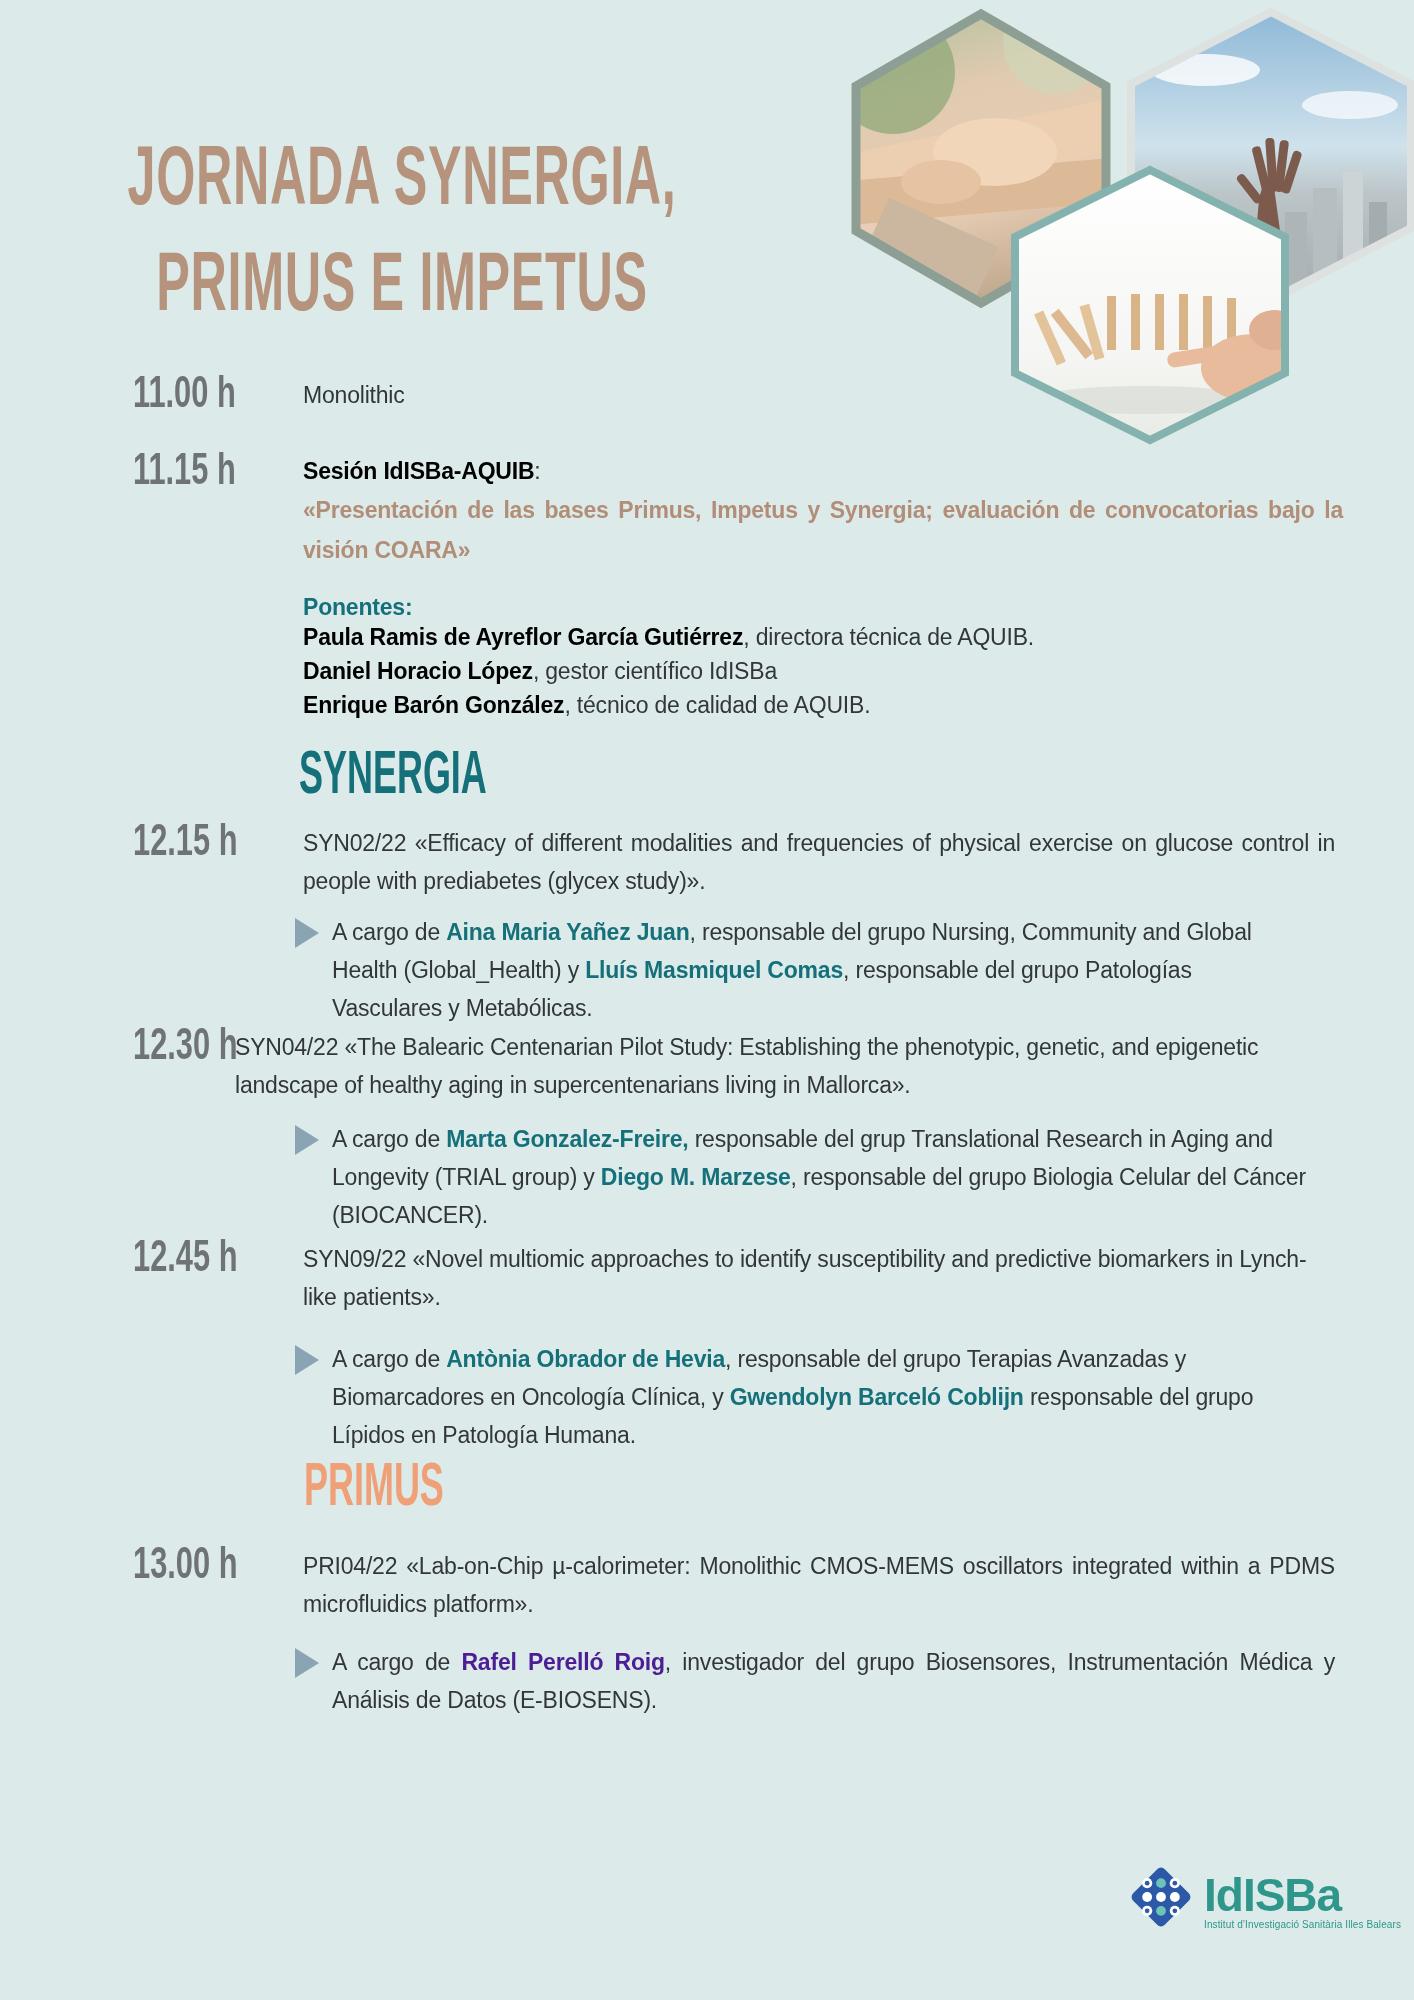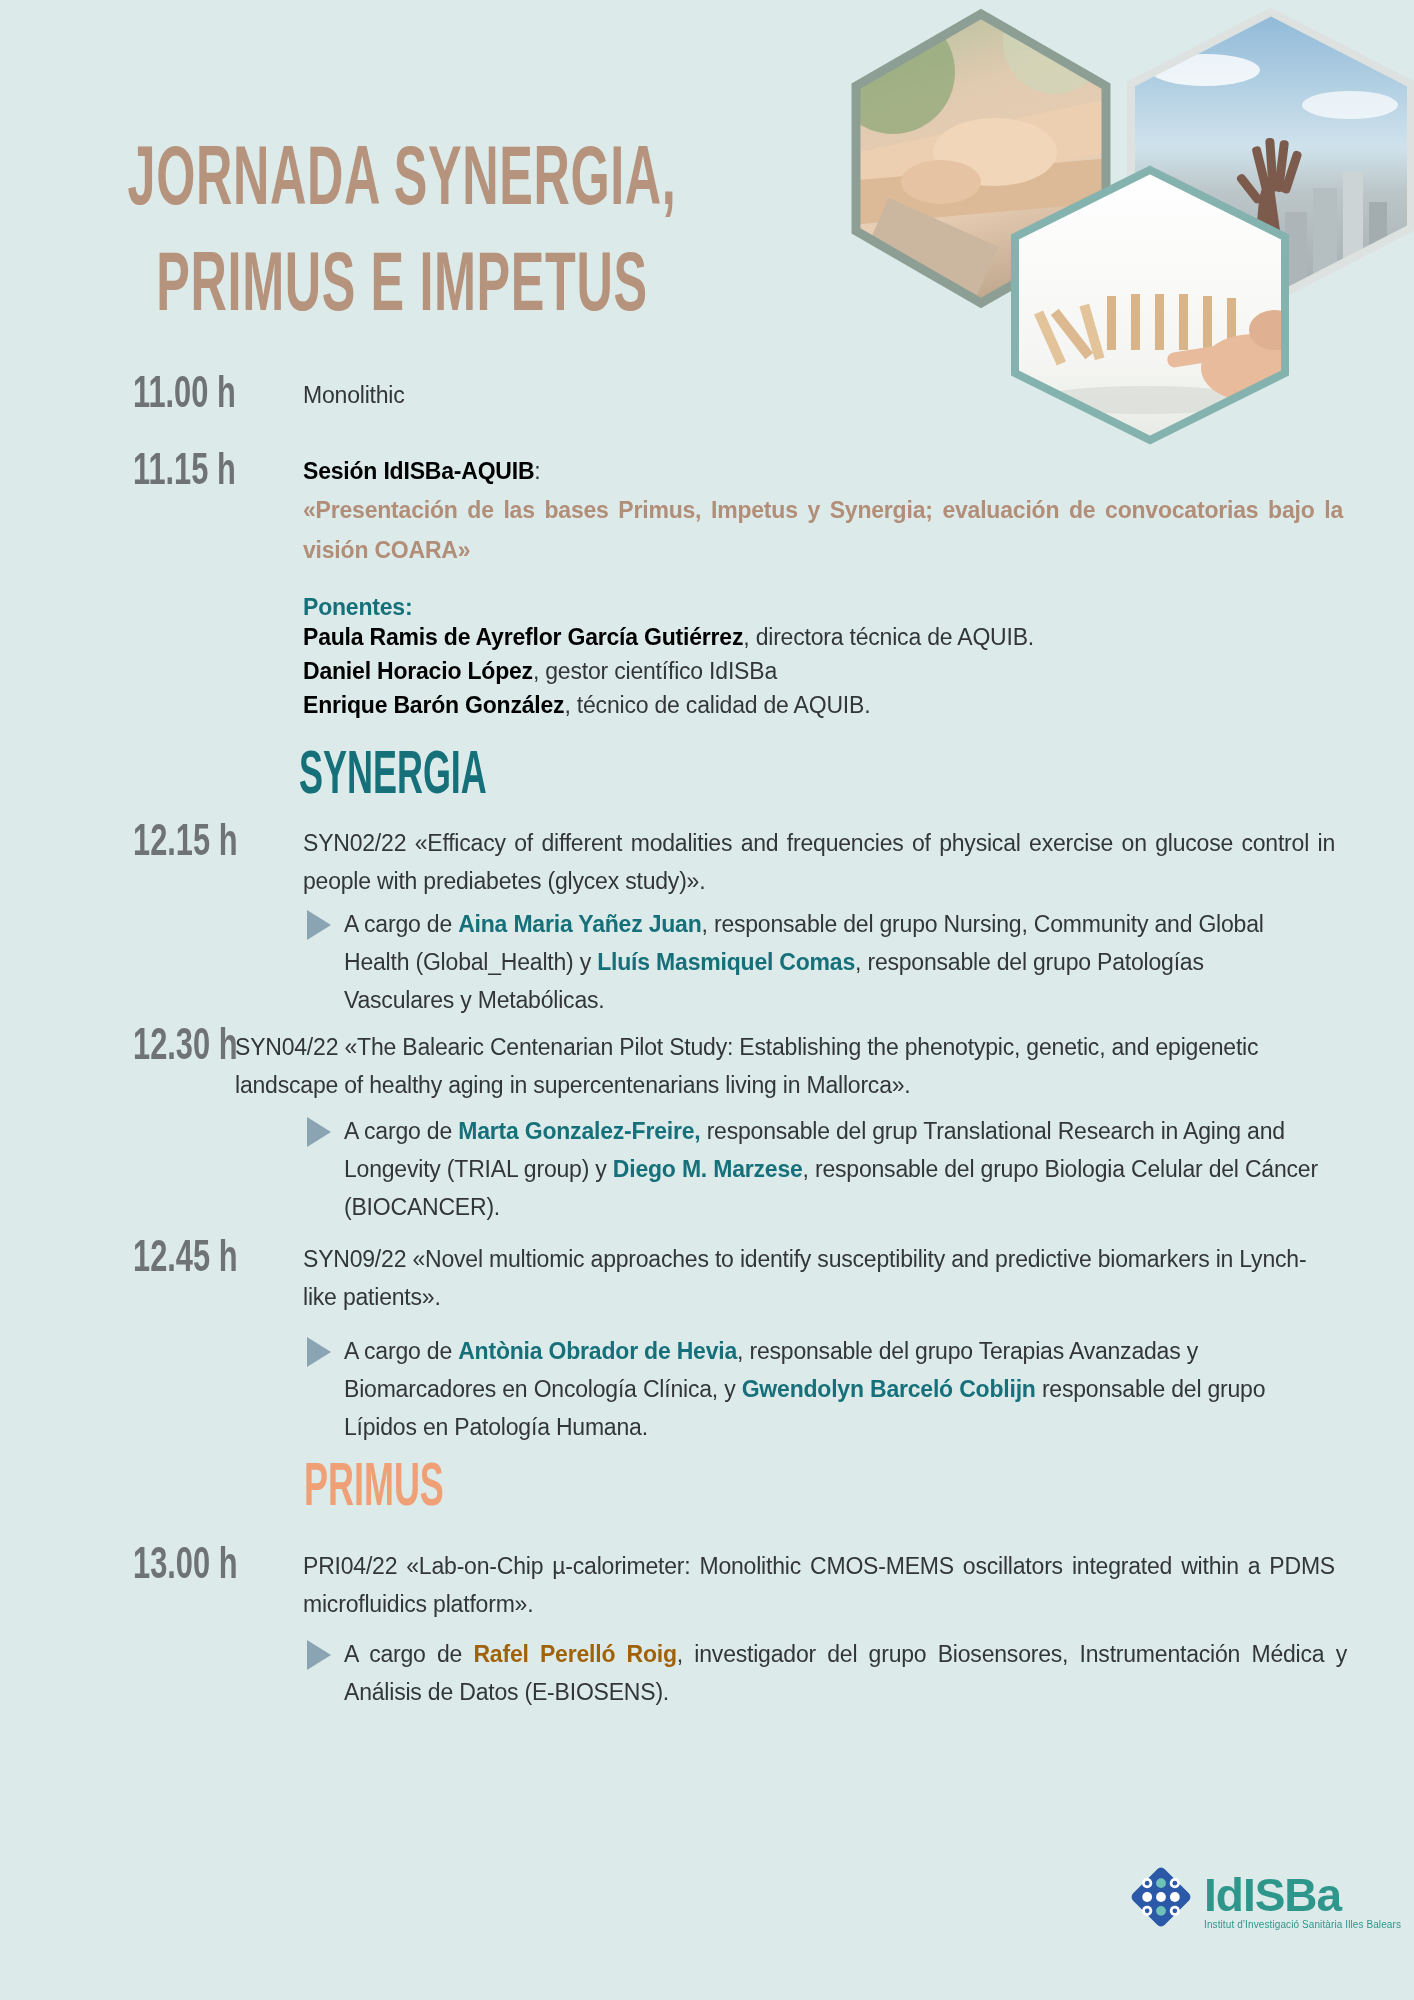--- a/index.html
+++ b/index.html
@@ -30,30 +30,30 @@
     color:#6f7376;transform:scaleX(0.70);transform-origin:0 0;white-space:nowrap;
   }
   
   .para{
     position:absolute;left:303px;width:1032px;margin:0;
     font-size:23px;line-height:38px;letter-spacing:-0.2px;color:#333638;
   }
   .just{text-align:justify;}
   .bold-dark{font-weight:bold;color:#000000;}
   .teal-b{font-weight:bold;color:#15707a;}
-  .peach-b{font-weight:bold;color:#a16207;}
+  .peach-b{font-weight:bold;color:#4c1d95;}
   #p-presentacion{
     top:490px;width:1040px;line-height:40px;
     font-weight:bold;color:#b28d77;text-align:justify;
   }
   #p-ponentes{top:588px;font-weight:bold;color:#15707a;}
   #speakers{position:absolute;left:303px;top:620px;width:1060px;}
   #speakers p{margin:0;font-size:23px;line-height:34px;letter-spacing:-0.2px;}
   
-  .cargo{position:absolute;left:307px;}
+  .cargo{position:absolute;left:295px;margin-top:8px;}
   .tri{
     position:absolute;left:0;top:5px;width:0;height:0;
     border-left:24px solid #8ba4b4;
     border-top:15px solid transparent;
     border-bottom:15px solid transparent;
   }
   .cargo-text{
     margin:0 0 0 37px;font-size:23px;line-height:38px;letter-spacing:-0.2px;color:#333638;
   }
   #cargo-1215 .cargo-text{width:960px;}

